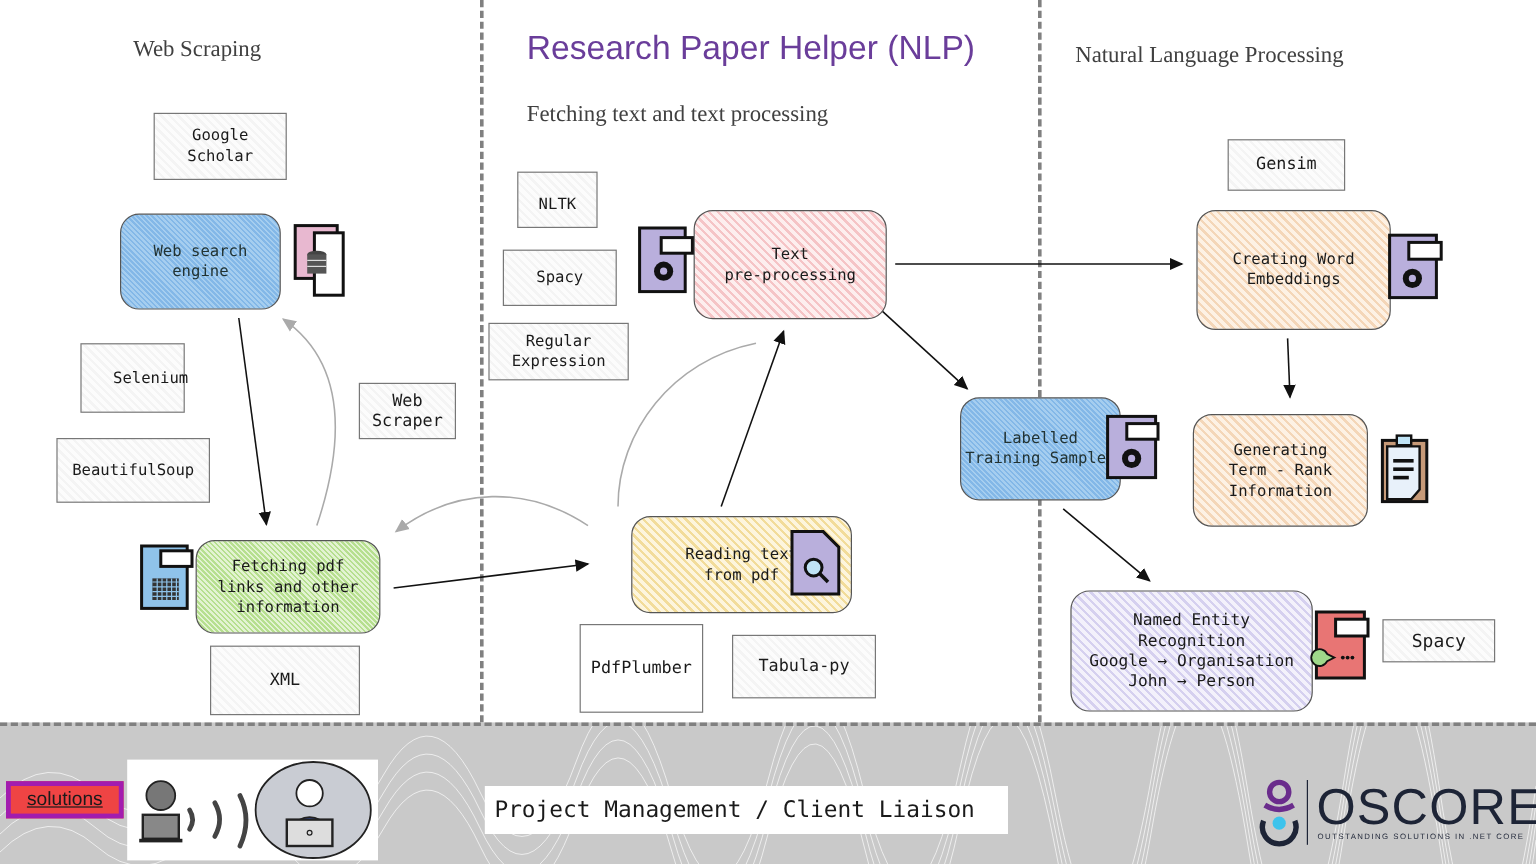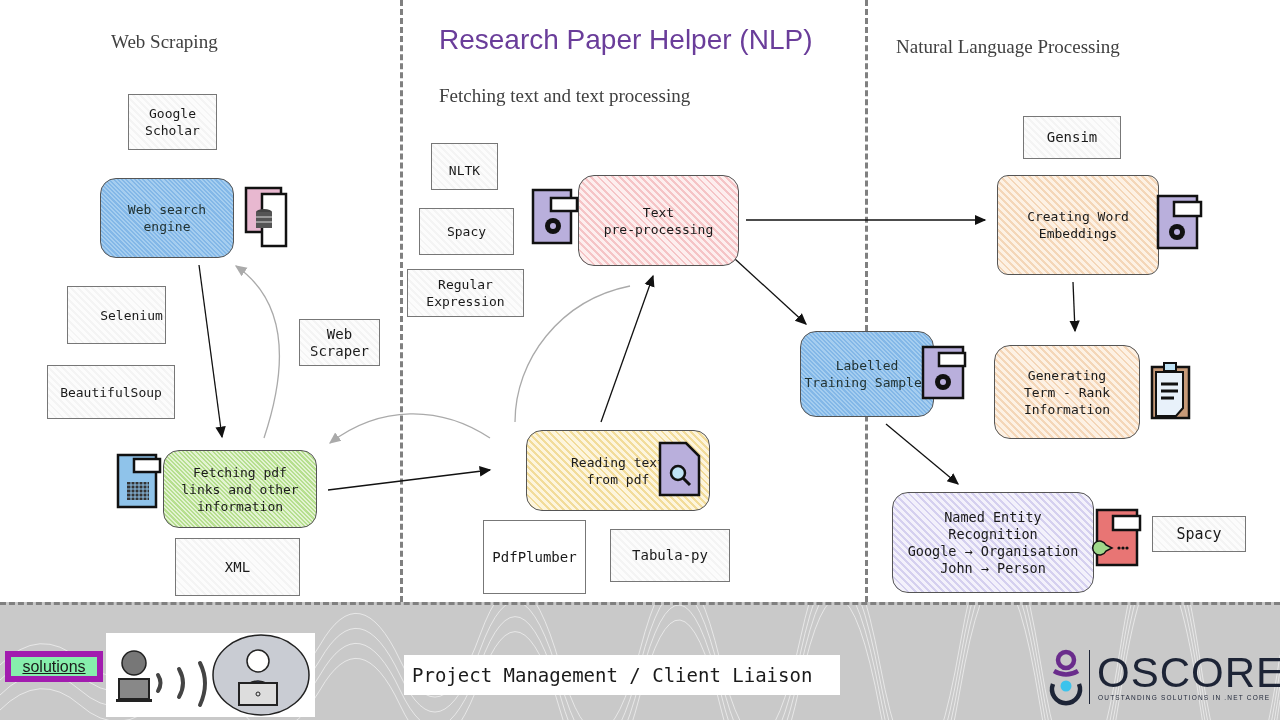--- a/index.html
+++ b/index.html
@@ -12,21 +12,21 @@
   .node { position:absolute; border:1.5px solid #555; border-radius:16px; font-size:13px; display:flex; align-items:center; justify-content:center; text-align:center; line-height:17px; box-sizing:border-box; white-space:pre-line; }
   .blue { background: repeating-linear-gradient(45deg,#a9d0f0 0 1.5px,#d5e9f8 1.5px 3px), #c6e1f6; background-blend-mode:multiply; color:#233; }
   .green { background: repeating-linear-gradient(45deg,#b6df8f 0 1.5px,#e3f3d2 1.5px 3px); }
   .pink { background: repeating-linear-gradient(45deg,#f5c4c6 0 2px,#fdeeee 2px 5px); }
   .yellow { background: repeating-linear-gradient(45deg,#f2dc9a 0 2px,#fdf5dd 2px 5px); }
   .peach { background: repeating-linear-gradient(45deg,#f4d6b8 0 2px,#fdf1e4 2px 5px); }
   .lav { background: repeating-linear-gradient(45deg,#d5d0ef 0 2px,#f3f1fb 2px 5px); }
   .divider { position:absolute; top:0; height:602px; width:0; border-left:3px dashed #808080; }
   .bottom-band { position:absolute; left:0; top:602px; width:1280px; height:118px; background:#c9c9c9; border-top:3px dashed #808080; box-sizing:border-box; overflow:hidden; }
   .pm-box { position:absolute; left:404px; top:655px; width:436px; height:40px; background:#fff; font-size:19px; display:flex; align-items:center; padding-left:8px; box-sizing:border-box; }
-  .sol-box { position:absolute; left:5px; top:651px; width:98px; height:31px; background:#86efac; border:6px solid #a21caf; box-sizing:border-box; font-family:"Liberation Sans", sans-serif; font-size:16px; text-decoration:underline; display:flex; align-items:center; justify-content:center; }
+  .sol-box { position:absolute; left:5px; top:651px; width:98px; height:31px; background:#ef4444; border:4px solid #a21caf; box-sizing:border-box; font-family:"Liberation Sans", sans-serif; font-size:16px; text-decoration:underline; display:flex; align-items:center; justify-content:center; }
   .illus { position:absolute; left:106px; top:633px; width:209px; height:84px; background:#fff; }
   svg.overlay { position:absolute; left:0; top:0; }
   .logo-text { font-family:"Liberation Sans", sans-serif; font-size:42px; color:#1d2436; letter-spacing:1px; line-height:1; }
   .logo-tag { font-family:"Liberation Sans", sans-serif; font-size:6.5px; color:#1d2436; letter-spacing:1.2px; white-space:nowrap; }
 </style>
 </head>
 <body>
 
 <div class="divider" style="left:400px;"></div>
 <div class="divider" style="left:865px;"></div>
@@ -50,23 +50,23 @@
   <line x1="328" y1="490" x2="490" y2="470" stroke="#111" stroke-width="1.3" marker-end="url(#ah)"></line>
   <path d="M490,438 C440,405 380,405 330,443" fill="none" stroke="#aaa" stroke-width="1.3" marker-end="url(#ahg)"></path>
   <path d="M515,422 C515,360 560,300 630,286" fill="none" stroke="#aaa" stroke-width="1.3"></path>
   <line x1="601" y1="422" x2="653" y2="276" stroke="#111" stroke-width="1.3" marker-end="url(#ah)"></line>
   <line x1="746" y1="220" x2="985" y2="220" stroke="#111" stroke-width="1.3" marker-end="url(#ah)"></line>
   <line x1="735" y1="259" x2="806" y2="324" stroke="#111" stroke-width="1.3" marker-end="url(#ah)"></line>
   <line x1="1073" y1="282" x2="1075" y2="331" stroke="#111" stroke-width="1.3" marker-end="url(#ah)"></line>
   <line x1="886" y1="424" x2="958" y2="484" stroke="#111" stroke-width="1.3" marker-end="url(#ah)"></line>
 </svg>
 
-<div class="tool" style="left:128px; top:94px; width:89px; height:56px; white-space:pre-line;"><span>Google
+<div class="tool" style="left:128px; top:94px; width:111px; height:56px; white-space:pre-line;"><span>Google
 Scholar</span></div>
-<div class="tool" style="left:67px; top:286px; width:99px; height:58px;padding-left:30px;">
+<div class="tool" style="left:67px; top:286px; width:87px; height:58px;padding-left:30px;">
     <span>Selenium</span>
   </div>
 <div class="tool" style="left:47px; top:365px; width:128px; height:54px;">
     <span>BeautifulSoup</span>
   </div>
 <div class="tool" style="left:299px; top:319px; width:81px; height:47px; white-space:pre-line; font-size:14px;"><span>Web
 Scraper</span></div>
 <div class="tool" style="left:175px; top:538px; width:125px; height:58px; font-size:14px;">
     <span>XML</span>
   </div>
@@ -97,21 +97,21 @@
 engine</div>
 <div class="node green" style="left:163px; top:450px; width:154px; height:78px;">Fetching pdf
 links and other
 information</div>
 <div class="node yellow" style="left:526px; top:430px; width:184px; height:81px;">Reading text
 from pdf</div>
 <div class="node pink" style="left:578px; top:175px; width:161px; height:91px;">Text
 pre-processing</div>
 <div class="node blue" style="left:800px; top:331px; width:134px; height:86px;">Labelled
 Training Samples</div>
-<div class="node peach" style="left:997px; top:175px; width:162px; height:100px;border-radius:11px;">Creating Word
+<div class="node peach" style="left:997px; top:175px; width:162px; height:100px;">Creating Word
 Embeddings</div>
 <div class="node peach" style="left:994px; top:345px; width:146px; height:94px;">Generating
 Term - Rank
 Information</div>
 <div class="node lav" style="left:892px; top:492px; width:202px; height:101px; font-size:13.5px;">Named Entity
 Recognition
 Google → Organisation
 John → Person</div>
 
 <svg class="overlay" width="1280" height="602" style="pointer-events:none;">

